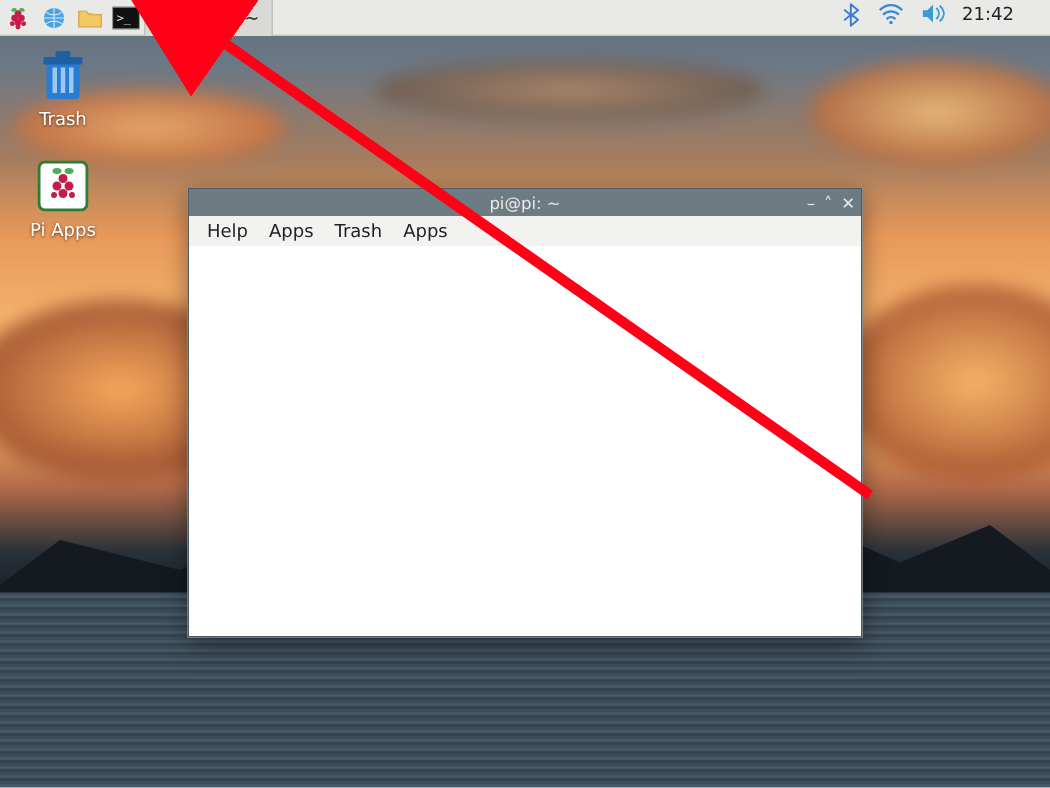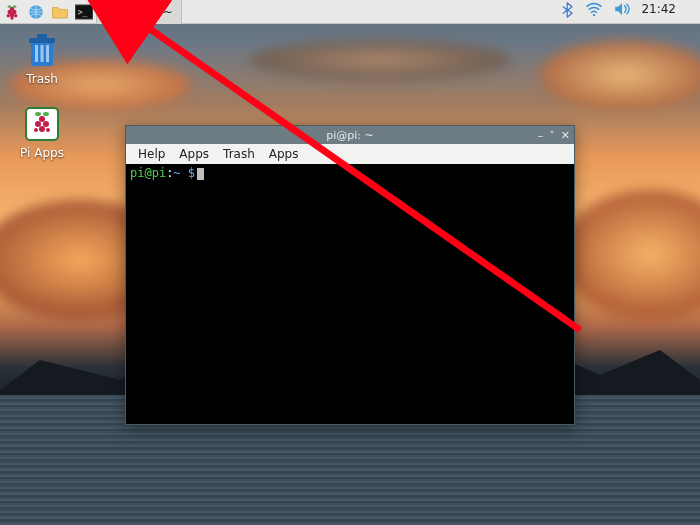--- a/index.html
+++ b/index.html
@@ -203,23 +203,20 @@
         <span>˄</span>
         <span>✕</span>
       </div>
     </div>
     <div id="term-menubar">
       <span>Help</span>
       <span>Apps</span>
       <span>Trash</span>
       <span>Apps</span>
     </div>
-    <div id="term-body">
-      <span id="term-prompt"><span class="user">pi@pi</span>:<span class="dollar">~</span> <span class="dollar">$</span></span><span class="cursor"></span>
-    </div>
   </div>
 
   <svg id="arrow" width="700" height="525">
     <defs>
         <marker id="ah" markerWidth="14" markerHeight="14" refX="2" refY="6" orient="auto">
       <path d="M0,0 L0,12 L14,6 z" fill="#ff0016"></path>
         </marker>
       </defs>
     <line x1="580" y1="330" x2="140" y2="22" stroke="#ff0016" stroke-width="7" marker-end="url(#ah)"></line>
   </svg>

